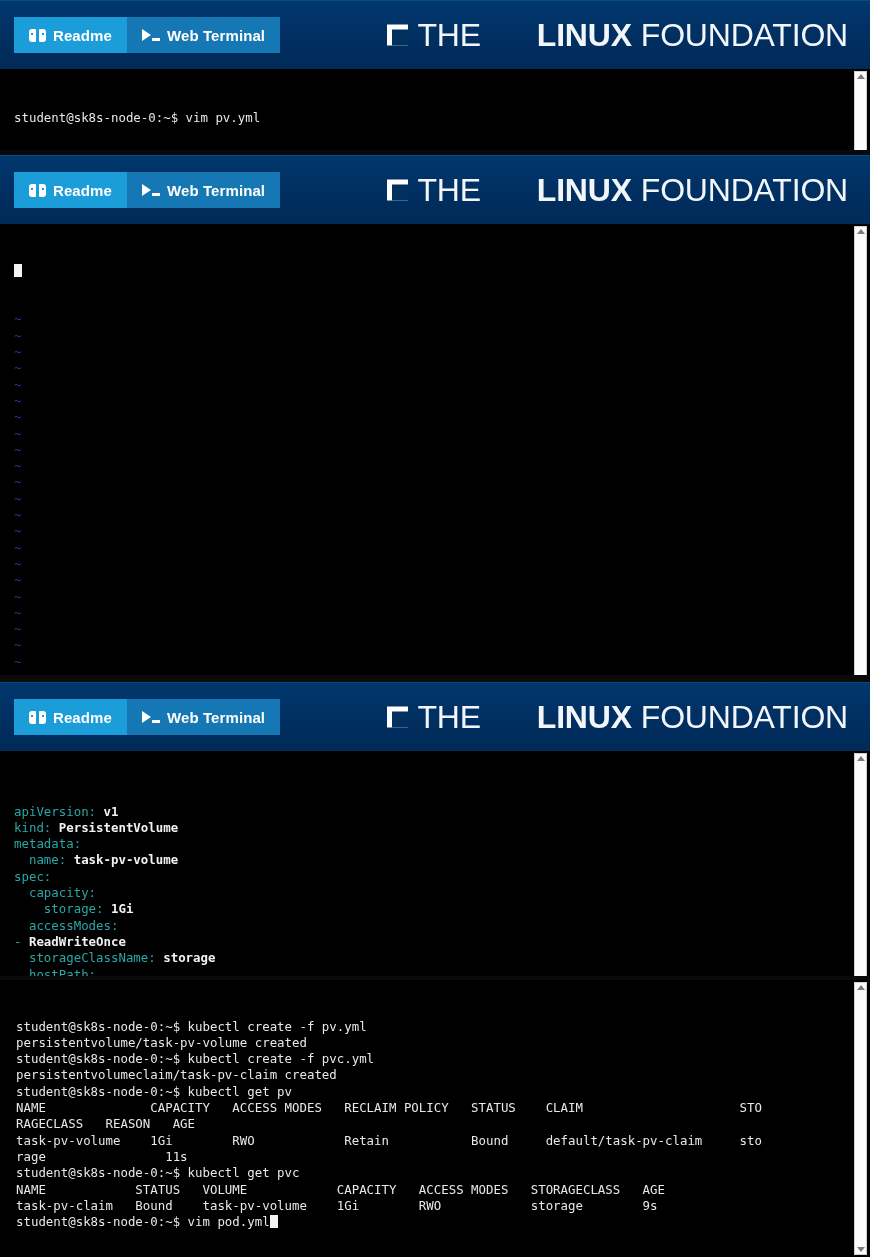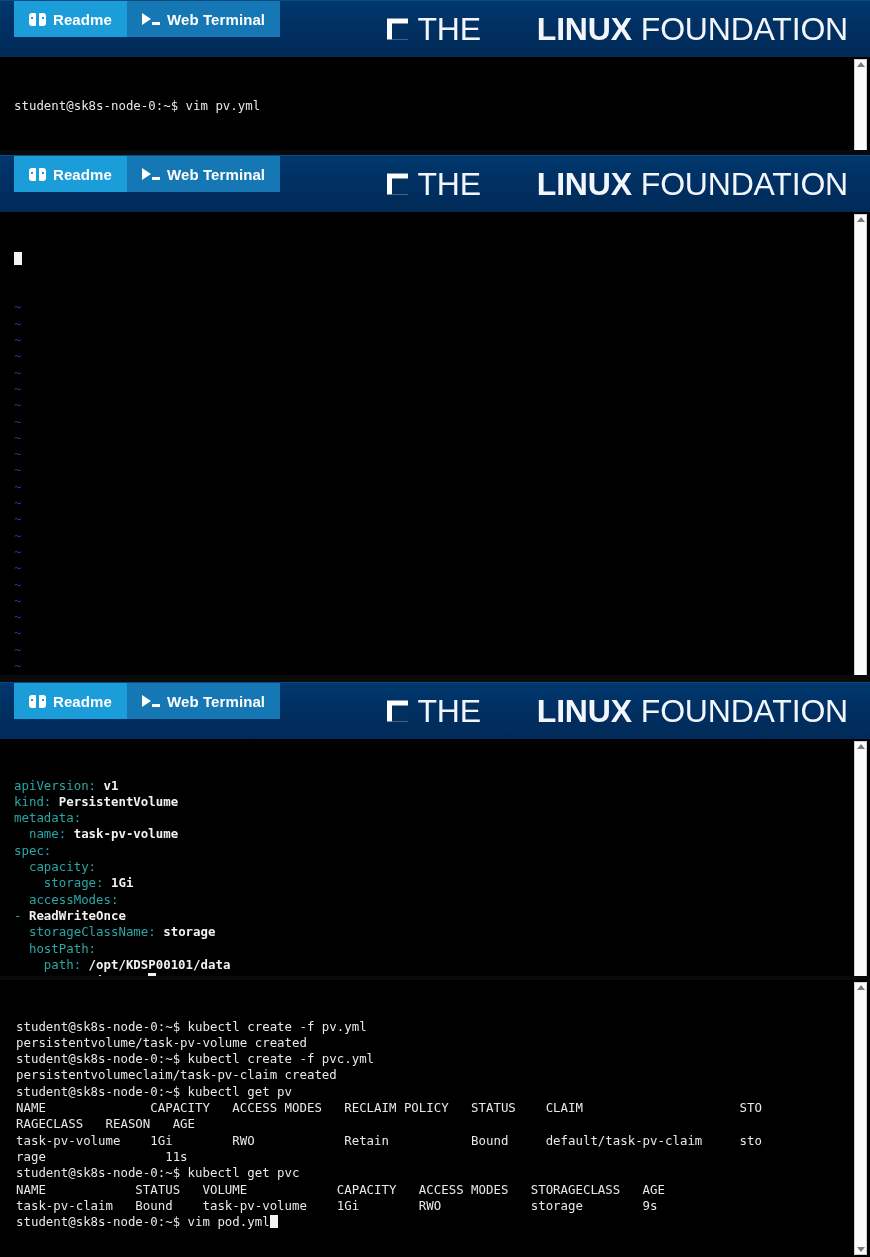--- a/index.html
+++ b/index.html
@@ -14,24 +14,24 @@
   
   .panel { position: absolute; left: 0; width: 870px; background:#000; overflow: hidden; }
   .panel-1 { top: 0;    height: 150px; }
   .panel-2 { top: 155px; height: 520px; }
   .panel-3 { top: 682px; height: 294px; }
   .panel-4 { top: 980px; height: 277px; }
 
   
   .lf-header {
     position: relative;
-    height: 57px;
+    height: 69px;
     background: linear-gradient(180deg,#00386d 0%,#013063 45%,#002a57 100%);
     border-top: 1px solid #0a4a84;
-    display: flex; align-items: flex-start;
+    display: flex; align-items: center;
   }
   .tabs { display: flex; margin-left: 14px; height: 36px; }
   .tab {
     display: flex; align-items: center; gap: 7px;
     padding: 0 15px; height: 36px;
     color: #ffffff;
     font-family: "Liberation Sans", sans-serif;
     font-size: 15px; font-weight: 600;
     letter-spacing: .1px;
     white-space: nowrap;
@@ -112,21 +112,21 @@
   .cur-blank { background: #f4f4f4; display: inline-block; width: 8px; height: 13px; vertical-align: -2px; }
 
   
   .tilde { color: #1f3a8a; }
 
   .yml-key { color: #2aa7a7; }
   .yml-val { color: #f2f2f2; font-weight: 700; }
   .yml-dash { color: #2aa7a7; }
 
   .panel-2 .term { padding-top: 6px; }
-  .panel-3 .term { padding-top: 6px; }
+  .panel-3 .term { padding-top: 20px; }
   .panel-4 .term { padding-top: 6px; padding-left: 16px; }
 </style>
 </head>
 <body>
 
 <div class="screen">
 
   <div class="panel panel-1">
     <div class="lf-header">
       <div class="tabs">

